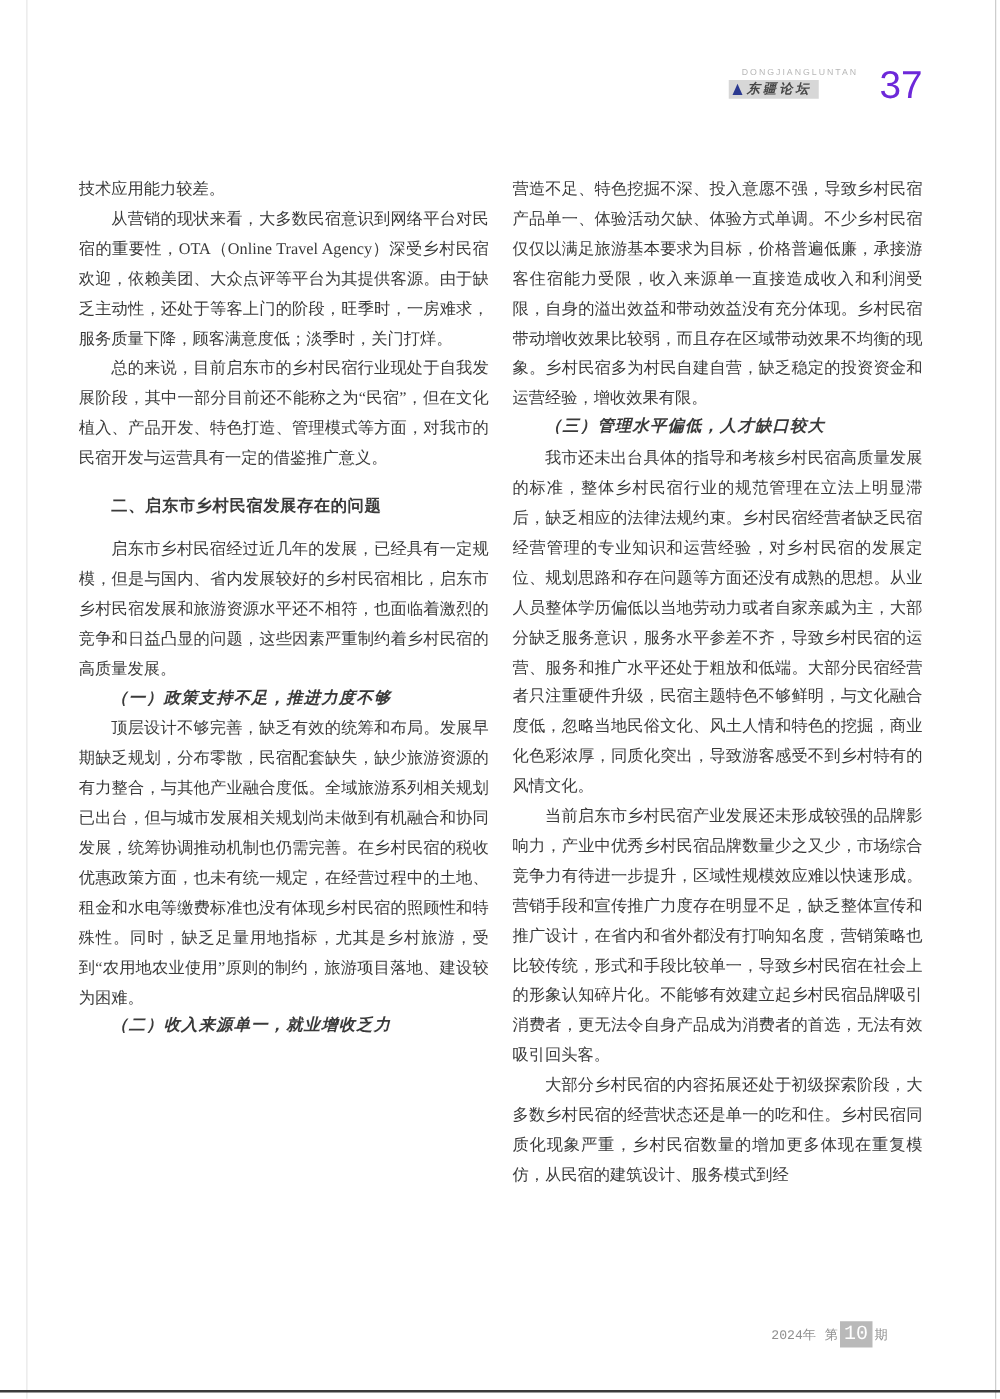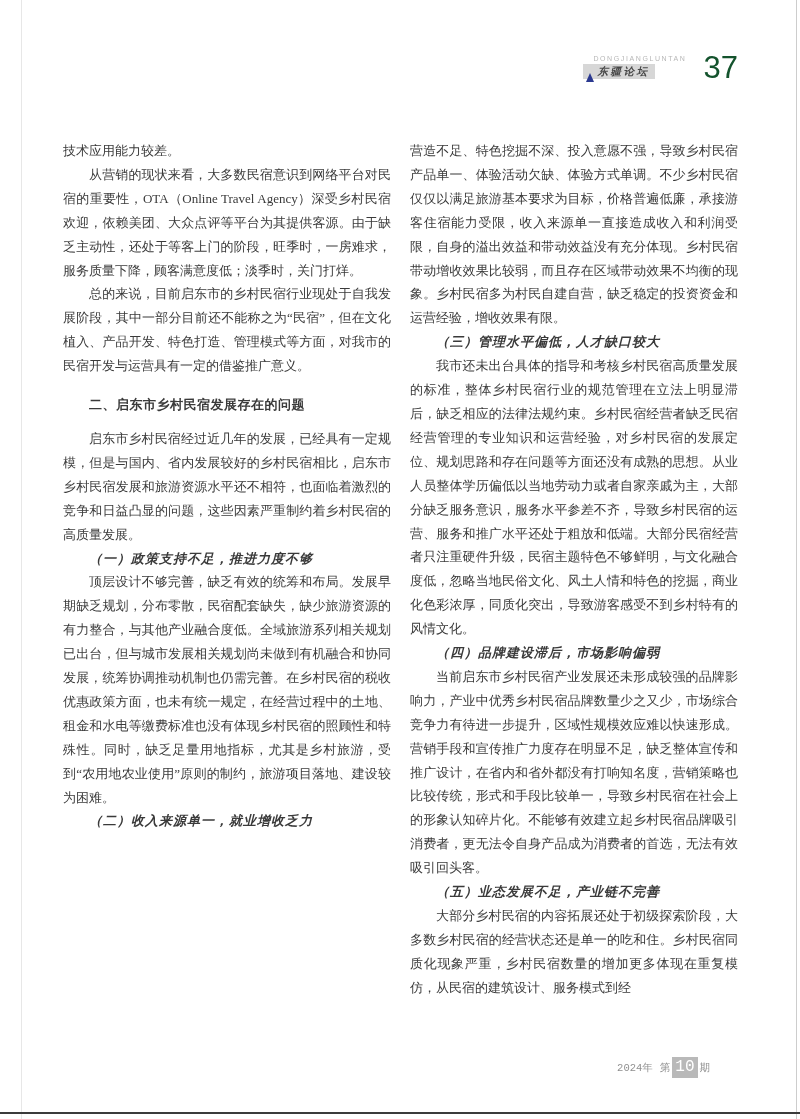--- a/index.html
+++ b/index.html
@@ -24,38 +24,38 @@
     display: flex; justify-content: flex-end; align-items: flex-end;
   }
   .brand { display: flex; flex-direction: column; align-items: flex-start; margin-bottom: 4px; }
   .brand-latin {
     font-family: "Liberation Sans", sans-serif;
     font-size: 7px; letter-spacing: 1.6px; color: #b7b7b7;
     margin-left: 10px; margin-bottom: 2px;
   }
   .brand-bar {
     width: 72px; height: 15px; background: #d7d7d7;
-    display: flex; align-items: flex-end; padding-left: 3px;
+    display: flex; align-items: flex-start; padding-left: 3px;
   }
   .brand-triangle {
     width: 0; height: 0; display: inline-block;
     border-left: 4.5px solid transparent;
     border-right: 4.5px solid transparent;
     border-bottom: 9px solid #2b3990;
     margin-right: 3px; position: relative; top: 3px;
   }
   .brand-cn {
     font-family: "DejaVu Serif", serif;
     font-style: italic; font-weight: 700;
     font-size: 10.5px; letter-spacing: 2.5px; color: #474747;
     white-space: nowrap;
   }
   .page-num {
     font-family: "Liberation Sans", sans-serif;
-    font-size: 31px; line-height: 1; color: #14532d;
+    font-size: 31px; line-height: 1; color: #6d28d9;
     margin-left: 17px;
   }
 
   
   .columns {
     position: absolute; top: 139px; left: 63px; right: 62px;
     height: 932px; display: flex; gap: 19px; overflow: hidden;
   }
   .col { flex: 1 1 0; overflow: hidden; }
   .col p, .col h2, .col h3 {
@@ -121,23 +121,21 @@
       <p class="p-body">启东市乡村民宿经过近几年的发展，已经具有一定规模，但是与国内、省内发展较好的乡村民宿相比，启东市乡村民宿发展和旅游资源水平还不相符，也面临着激烈的竞争和日益凸显的问题，这些因素严重制约着乡村民宿的高质量发展。</p>
       <h3 class="h3">（一）政策支持不足，推进力度不够</h3>
       <p class="p-body">顶层设计不够完善，缺乏有效的统筹和布局。发展早期缺乏规划，分布零散，民宿配套缺失，缺少旅游资源的有力整合，与其他产业融合度低。全域旅游系列相关规划已出台，但与城市发展相关规划尚未做到有机融合和协同发展，统筹协调推动机制也仍需完善。在乡村民宿的税收优惠政策方面，也未有统一规定，在经营过程中的土地、租金和水电等缴费标准也没有体现乡村民宿的照顾性和特殊性。同时，缺乏足量用地指标，尤其是乡村旅游，受到“农用地农业使用”原则的制约，旅游项目落地、建设较为困难。</p>
       <h3 class="h3">（二）收入来源单一，就业增收乏力</h3>
 
     </section>
     <section class="col">
       <p class="p-cont">营造不足、特色挖掘不深、投入意愿不强，导致乡村民宿产品单一、体验活动欠缺、体验方式单调。不少乡村民宿仅仅以满足旅游基本要求为目标，价格普遍低廉，承接游客住宿能力受限，收入来源单一直接造成收入和利润受限，自身的溢出效益和带动效益没有充分体现。乡村民宿带动增收效果比较弱，而且存在区域带动效果不均衡的现象。乡村民宿多为村民自建自营，缺乏稳定的投资资金和运营经验，增收效果有限。</p>
       <h3 class="h3">（三）管理水平偏低，人才缺口较大</h3>
       <p class="p-body">我市还未出台具体的指导和考核乡村民宿高质量发展的标准，整体乡村民宿行业的规范管理在立法上明显滞后，缺乏相应的法律法规约束。乡村民宿经营者缺乏民宿经营管理的专业知识和运营经验，对乡村民宿的发展定位、规划思路和存在问题等方面还没有成熟的思想。从业人员整体学历偏低以当地劳动力或者自家亲戚为主，大部分缺乏服务意识，服务水平参差不齐，导致乡村民宿的运营、服务和推广水平还处于粗放和低端。大部分民宿经营者只注重硬件升级，民宿主题特色不够鲜明，与文化融合度低，忽略当地民俗文化、风土人情和特色的挖掘，商业化色彩浓厚，同质化突出，导致游客感受不到乡村特有的风情文化。</p>
-      <h3 class="h3">（四）品牌建设滞后，市场影响偏弱</h3>
       <p class="p-body">当前启东市乡村民宿产业发展还未形成较强的品牌影响力，产业中优秀乡村民宿品牌数量少之又少，市场综合竞争力有待进一步提升，区域性规模效应难以快速形成。营销手段和宣传推广力度存在明显不足，缺乏整体宣传和推广设计，在省内和省外都没有打响知名度，营销策略也比较传统，形式和手段比较单一，导致乡村民宿在社会上的形象认知碎片化。不能够有效建立起乡村民宿品牌吸引消费者，更无法令自身产品成为消费者的首选，无法有效吸引回头客。</p>
-      <h3 class="h3">（五）业态发展不足，产业链不完善</h3>
       <p class="p-body">大部分乡村民宿的内容拓展还处于初级探索阶段，大多数乡村民宿的经营状态还是单一的吃和住。乡村民宿同质化现象严重，乡村民宿数量的增加更多体现在重复模仿，从民宿的建筑设计、服务模式到经</p>
     </section>
   </main>
 
   <footer class="page-footer">
     <span class="footer-year">2024年</span>
     <span>第</span>
     <span class="issue-box">10</span>
     <span>期</span>
   </footer>

